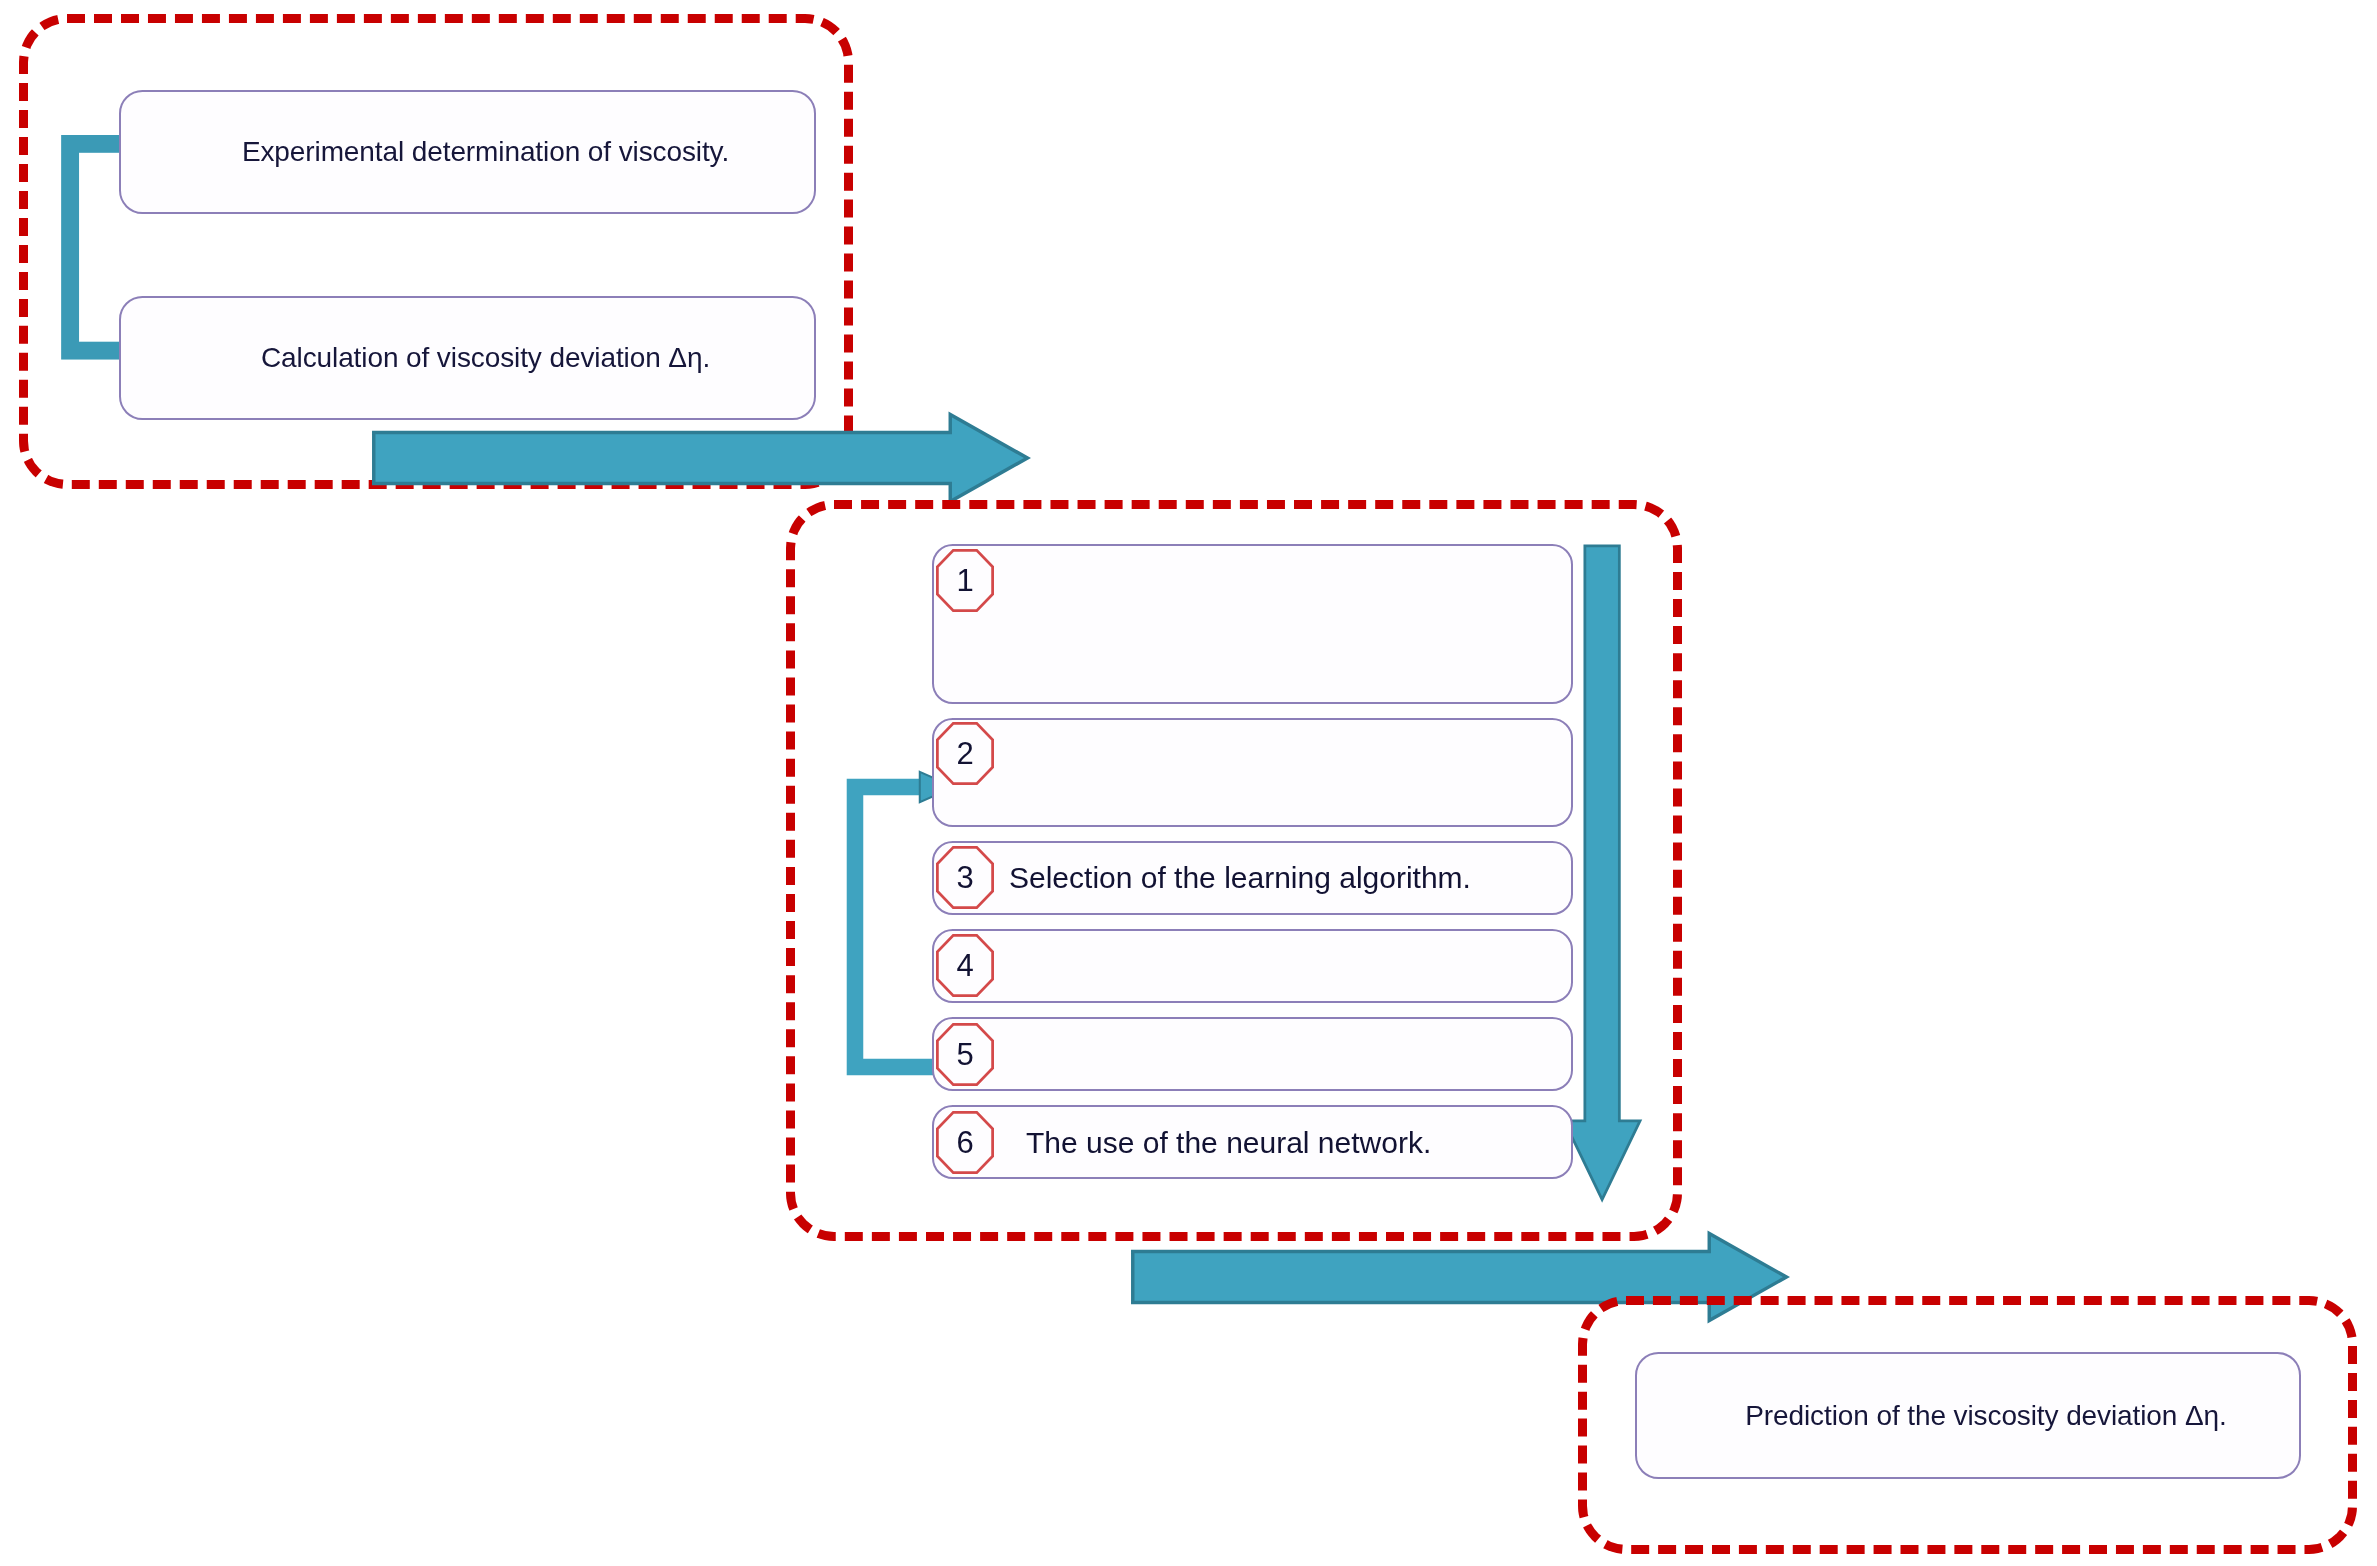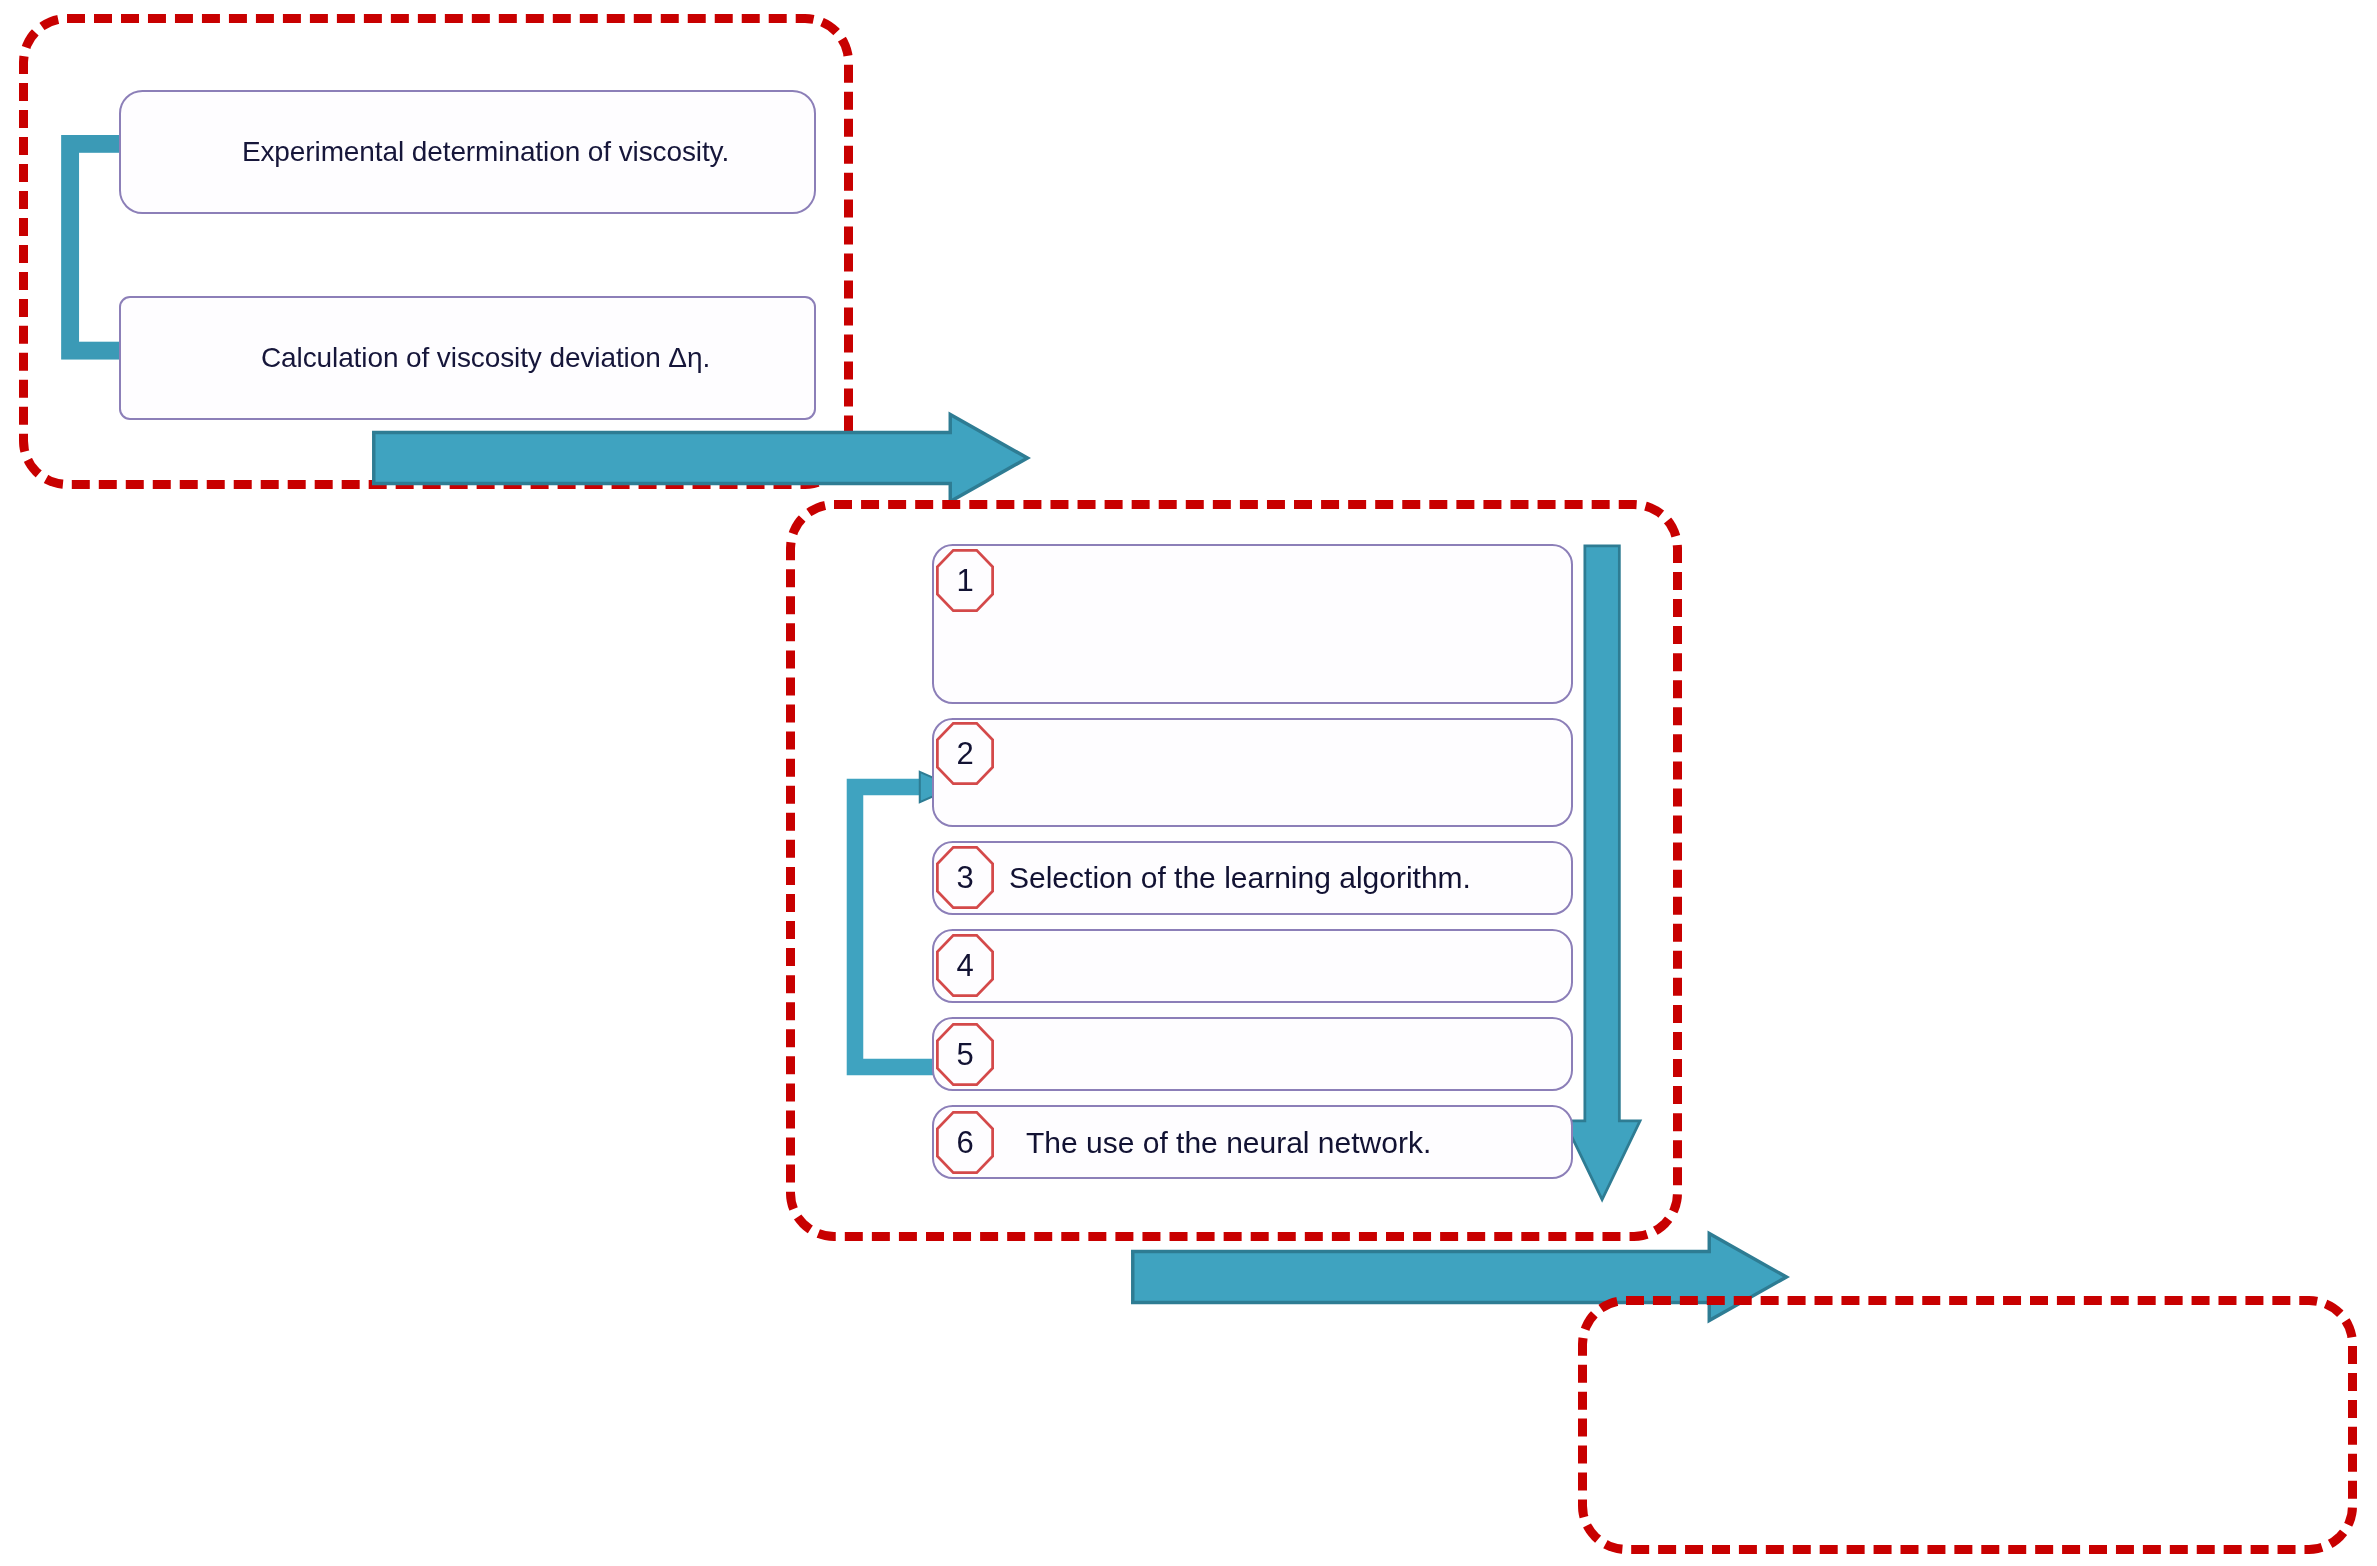--- a/index.html
+++ b/index.html
@@ -98,21 +98,21 @@
       <path d="M 100 14 L 22 14 L 22 315 L 128 315" fill="none" stroke="#3FA3C0" stroke-width="26" stroke-linejoin="miter"></path>
       <path d="M 100 14 L 22 14 L 22 315 L 128 315" fill="none" stroke="#2E7C93" stroke-width="26" stroke-linejoin="miter" opacity="0.22"></path>
       <path d="M 118 292 L 168 315 L 118 338 Z" fill="#3FA3C0" stroke="#2E7C93" stroke-width="3"></path>
     </svg>
   </div>
 
   <div class="pbox pbox-center" style="left:119px; top:90px; width:697px; height:124px;">
     <span class="pbox-text">Experimental determination of viscosity.</span>
   </div>
 
-  <div class="pbox pbox-center" style="left:119px; top:296px; width:697px; height:124px;border-radius:11px;">
+  <div class="pbox pbox-center" style="left:119px; top:296px; width:697px; height:124px;">
     <span class="pbox-text">Calculation of viscosity deviation Δη.</span>
   </div>
 
   <div class="bigarrow" style="left:371px; top:413px; width:662px; height:90px;">
     <svg viewBox="0 0 960 130" width="662" height="90">
       <path d="M 4 28 L 840 28 L 840 2 L 952 65 L 840 128 L 840 102 L 4 102 Z" fill="#3FA3C0" stroke="#2E7C93" stroke-width="5" stroke-linejoin="miter"></path>
     </svg>
   </div>
 
   <div class="group" style="left:786px; top:500px; width:896px; height:741px;"></div>
@@ -181,15 +181,18 @@
   <div class="step-text" style="left:1009px; top:1125px; width:551px;margin-left:17px;">The use of the neural network.</div>
 
   <div class="bigarrow" style="left:1130px; top:1232px; width:662px; height:90px;">
     <svg viewBox="0 0 960 130" width="662" height="90">
       <path d="M 4 28 L 840 28 L 840 2 L 952 65 L 840 128 L 840 102 L 4 102 Z" fill="#3FA3C0" stroke="#2E7C93" stroke-width="5" stroke-linejoin="miter"></path>
     </svg>
   </div>
 
   <div class="group" style="left:1578px; top:1296px; width:779px; height:258px;"></div>
 
+  <div class="pbox pbox-center" style="left:1635px; top:1352px; width:666px; height:127px;">
+    <span class="pbox-text">Prediction of the viscosity deviation Δη.</span>
+  </div>
 
 </div>
 
 
 </body></html>

